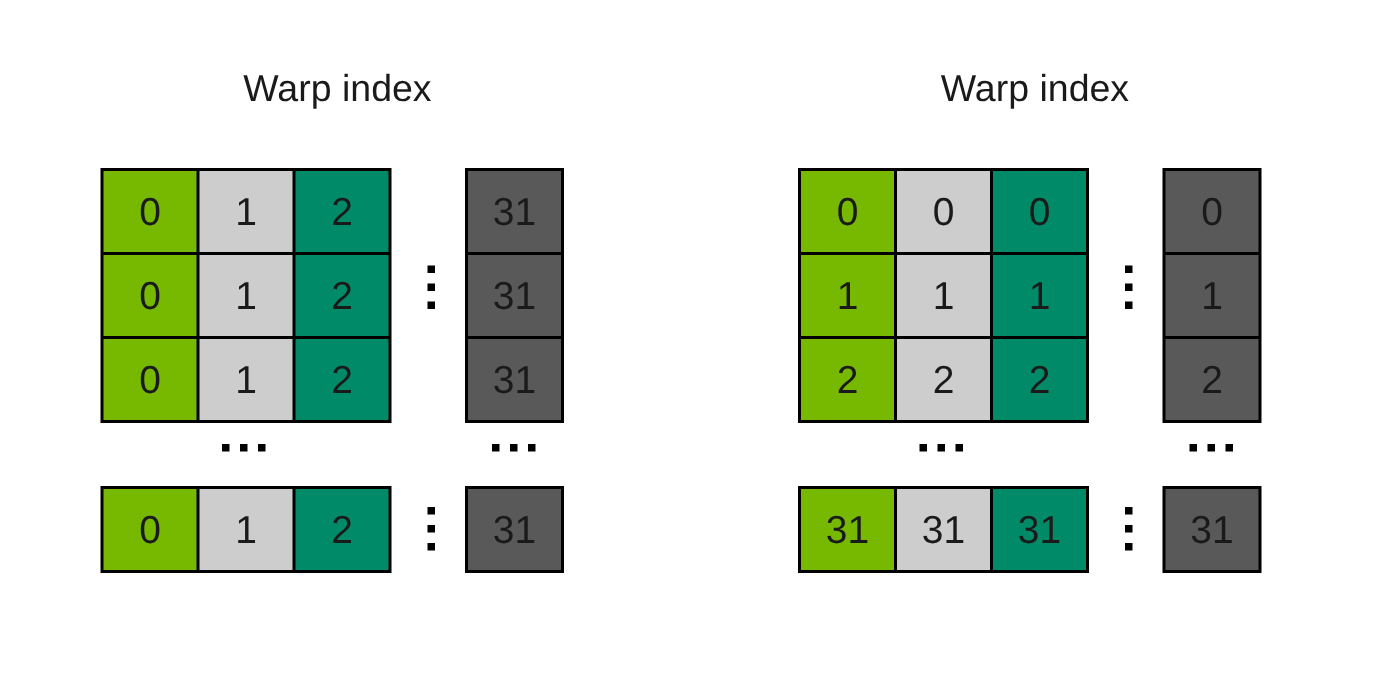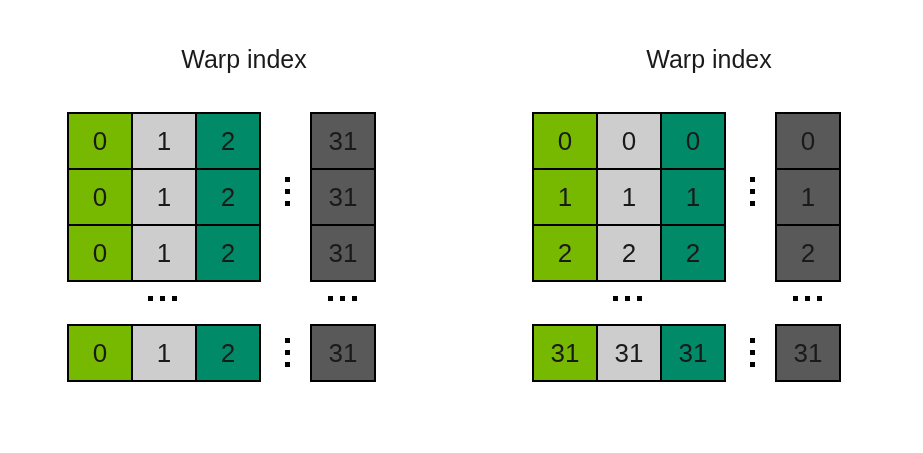--- a/index.html
+++ b/index.html
@@ -25,21 +25,21 @@
   .diagram {
     position: absolute;
     top: 45px;
     width: 310px;
     height: 350px;
   }
   .diagram.left  { left: 67px; }
   .diagram.right { left: 532px; }
   .diagram-title {
     position: absolute;
-    top: 0; left: 22px;
+    top: 0; left: 3px;
     width: 310px;
     text-align: center;
     font-size: 25px;
     color: var(--text);
     white-space: nowrap;
   }
   .block {
     position: absolute;
     display: grid;
     background: var(--border);

